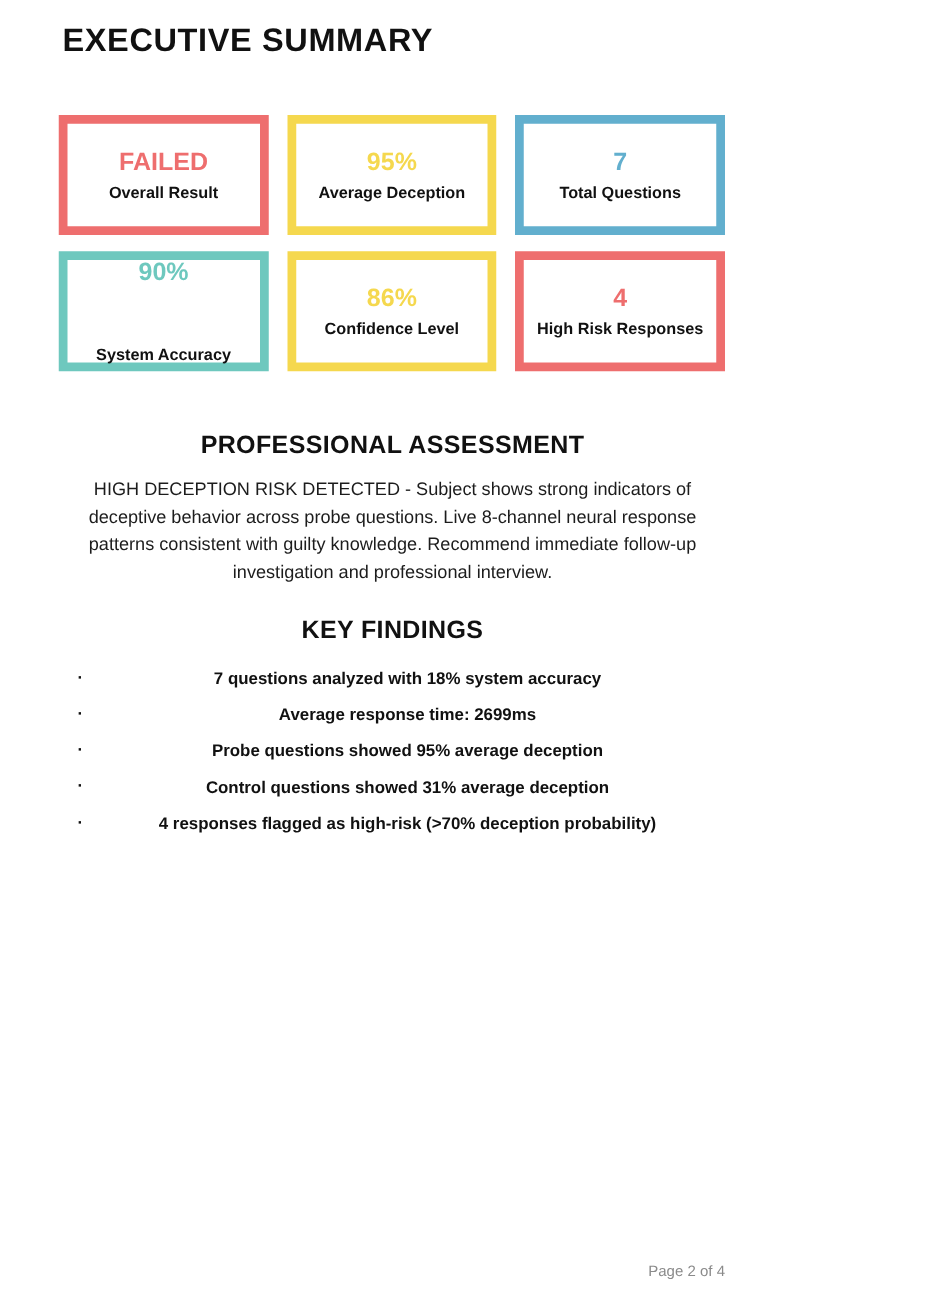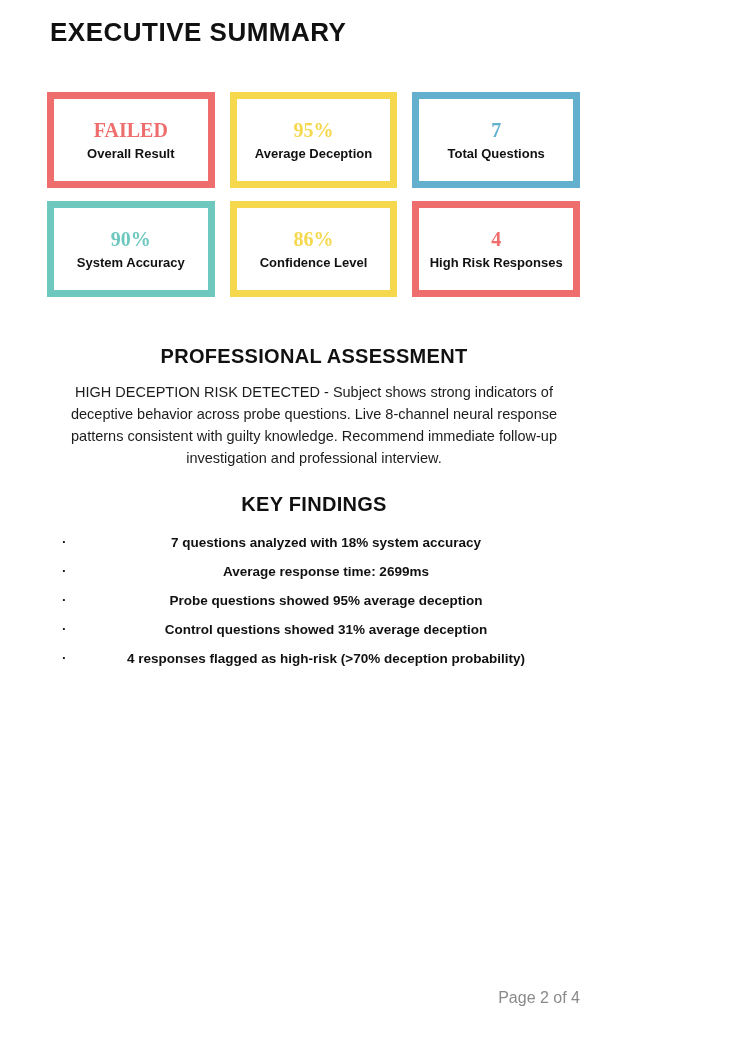--- a/index.html
+++ b/index.html
@@ -35,21 +35,20 @@
     display: flex;
     flex-direction: column;
     align-items: center;
     justify-content: center;
     gap: 7px;
   }
   .stat-value {
     font-size: 20px;
     font-weight: bold;
     line-height: 1;
-    font-family: Liberation Serif, serif;
   }
   .stat-label {
     font-size: 13px;
     font-weight: bold;
     color: #111111;
     line-height: 1;
   }
   .section {
     margin-left: 50px;
     margin-right: 48px;
@@ -88,22 +87,22 @@
   .findings-list li::before {
     content: "\00B7";
     position: absolute;
     left: 0;
     top: -1px;
     font-weight: bold;
   }
   .page-footer {
     position: absolute;
     right: 46px;
-    bottom: 37px;
-    font-size: 16px;
+    bottom: 20px;
+    font-size: 12px;
     color: #8a8a8a;
   }
 </style>
 </head>
 <body>
 
 <div class="page">
 
   <h1 class="page-title">EXECUTIVE SUMMARY</h1>
 
@@ -117,21 +116,21 @@
     <div class="stat-card" style="border-color: rgb(245, 216, 78);">
       <div class="stat-value" style="color: rgb(245, 216, 78);">95%</div>
       <div class="stat-label">Average Deception</div>
     </div>
 
     <div class="stat-card" style="border-color: rgb(98, 175, 206);">
       <div class="stat-value" style="color: rgb(98, 175, 206);">7</div>
       <div class="stat-label">Total Questions</div>
     </div>
 
-    <div class="stat-card" style="border-color: rgb(110, 200, 190);">
+    <div class="stat-card" style="border-color: rgb(110, 200, 190); justify-content: space-between;">
       <div class="stat-value" style="color: rgb(110, 200, 190);">90%</div>
       <div class="stat-label">System Accuracy</div>
     </div>
 
     <div class="stat-card" style="border-color: rgb(245, 216, 78);">
       <div class="stat-value" style="color: rgb(245, 216, 78);">86%</div>
       <div class="stat-label">Confidence Level</div>
     </div>
 
     <div class="stat-card" style="border-color: rgb(238, 110, 110);">

